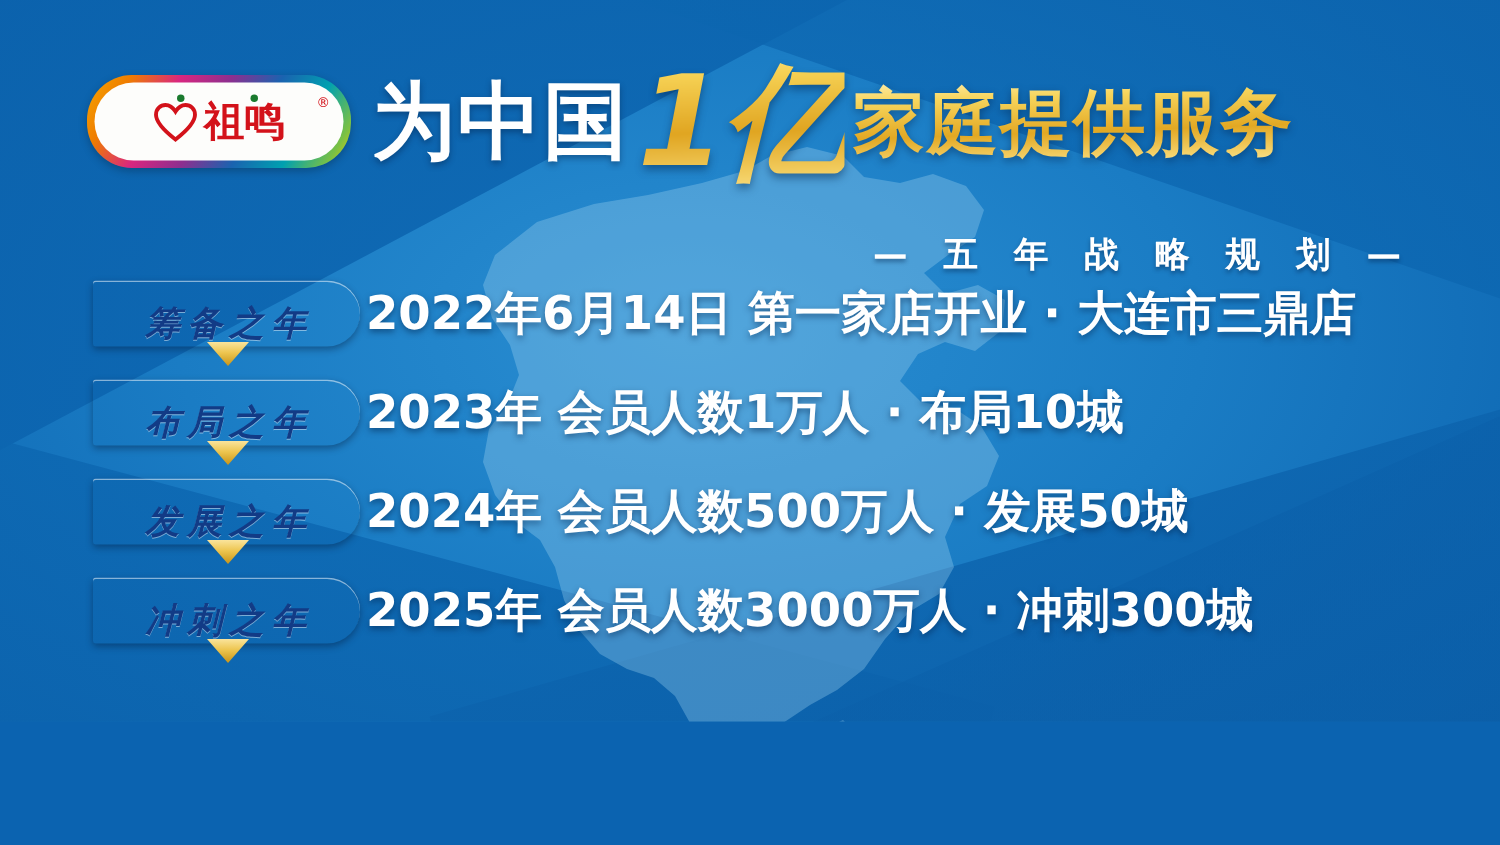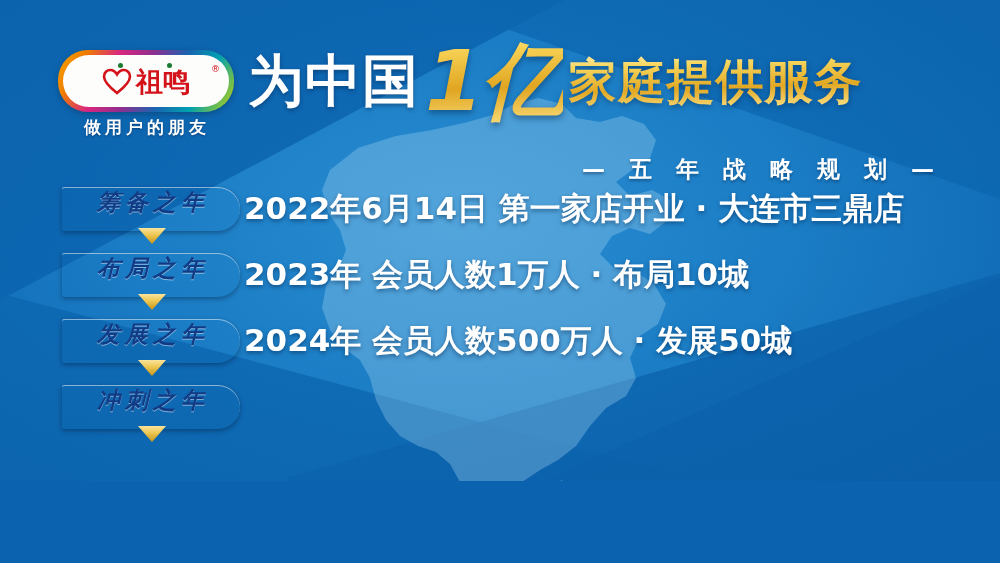--- a/index.html
+++ b/index.html
@@ -127,21 +127,21 @@
   
   .timeline{position:absolute;left:0;top:176px;width:1000px;}
   .row{
     position:relative;height:66px;display:flex;align-items:center;
   }
   .badge{
     position:relative;width:178px;height:44px;margin-left:62px;flex:0 0 auto;
     border-radius:2px 22px 22px 2px;
     background:linear-gradient(180deg,#c6930f 0%,#e8bf49 8%,#fbeaa6 30%,#f1d濃 0%,#f3d464 55%,#e0ad2a 74%,#c28f14 94%,#a97b0c 100%);
     box-shadow:0 2px 5px rgba(0,20,50,.4), inset 0 1px 0 rgba(255,255,255,.5);
-    display:flex;align-items:flex-start;justify-content:center;
+    display:flex;align-items:flex-end;justify-content:center;
   }
   .badge-txt{
     font-family:"DejaVu Sans","Liberation Sans",sans-serif;
     font-size:23px;font-weight:bold;font-style:italic;
     color:#123b86;letter-spacing:5px;
     text-shadow:0 1px 0 rgba(255,255,255,.45);
     white-space:nowrap;padding-left:4px;
   }
   .rowtext{
     margin-left:4px;color:#ffffff;
@@ -185,21 +185,20 @@
             <path d="M15,25 C6,18 2,13 2,8.5 C2,4.5 5,2 8.3,2 C11,2 13.4,3.8 15,6.4 C16.6,3.8 19,2 21.7,2 C25,2 28,4.5 28,8.5 C28,13 24,18 15,25 Z" fill="none" stroke="#d3121a" stroke-width="2.6" stroke-linecap="round"></path>
           </svg>
         </span>
         <span class="logo-cn">祖鸣</span>
         <span class="logo-dot d1"></span>
         <span class="logo-dot d2"></span>
         <span class="logo-r">®</span>
       </div>
     </div>
 
-    <div class="tagline">做用户的朋友</div>
 
     <div class="title-row">
       <span class="t-white">为中国</span>
       <span class="t-gold-num">1亿</span>
       <span class="t-gold">家庭提供服务</span>
     </div>
 
     <div class="subtitle">— 五 年 战 略 规 划 —</div>
   </div>
 
@@ -223,20 +222,21 @@
       <div class="badge">
         <span class="badge-txt">发展之年</span>
       </div>
       <div class="rowtext">2024年  会员人数500万人 · 发展50城</div>
     </div>
 
     <div class="row">
       <div class="badge">
         <span class="badge-txt">冲刺之年</span>
       </div>
+      <div class="rowtext">2025年  会员人数3000万人 · 冲刺300城</div>
     </div>
 
   </div>
 
   <div class="arrow a1"></div>
   <div class="arrow a2"></div>
   <div class="arrow a3"></div>
   <div class="arrow a4"></div>
 
 </div>

